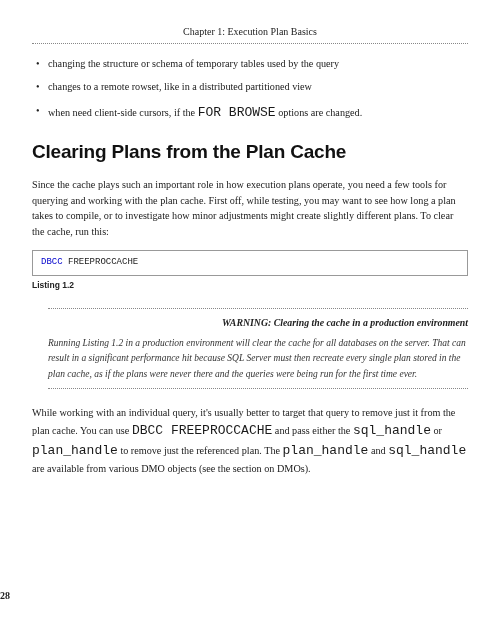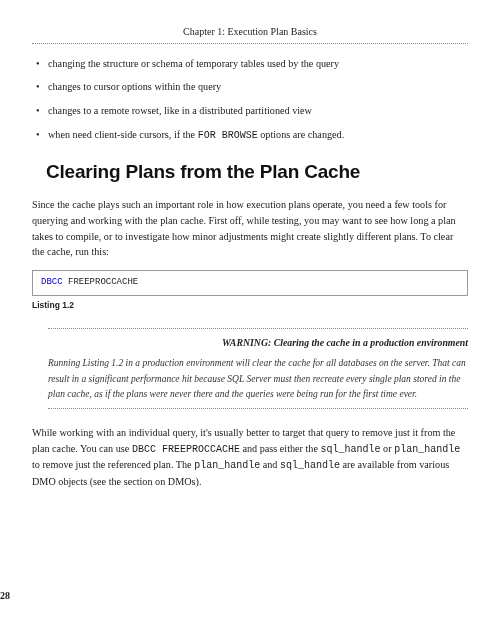--- a/index.html
+++ b/index.html
@@ -46,21 +46,21 @@
     content: "•";
     position: absolute;
     left: 4px;
     top: 0;
     color: #222;
   }
   h2.section-heading {
     font-family: 'Segoe UI', 'Helvetica Neue', Arial, sans-serif;
     font-weight: 700;
     font-size: 19px;
-    margin: 14px 0 10px 14px;
+    margin: 14px 0 10px 0;
     color: #111;
     letter-spacing: -0.2px;
   }
   p.body {
     font-size: 10.2px;
     margin-bottom: 10px;
     text-align: left;
   }
   .code-block {
     border: 1px solid #999;
@@ -92,41 +92,40 @@
   }
   .warning-body {
     font-style: italic;
     font-size: 9.5px;
     line-height: 1.6;
     color: #333;
     margin-bottom: 6px;
   }
   .mono {
     font-family: 'Courier New', monospace;
-    font-size: 10px;
+    font-size: 13px;
   }
   .page-num {
     position: absolute;
     bottom: 14px;
     left: 0;
     right: 0;
     font-weight: 700;
     font-size: 10px;
     color: #222;
   }
 </style>
 </head>
 <body>
 
 <div class="chapter-header">Chapter 1: Execution Plan Basics</div>
 <hr class="dotted-rule">
 
 <ul class="bullets">
   <li>changing the structure or schema of temporary tables used by the query</li>
-  <li>changes to cursor options within the query</li>
   <li>changes to a remote rowset, like in a distributed partitioned view</li>
   <li><span>when need client-side cursors, if the </span><span class="mono">FOR BROWSE</span><span> options are changed.</span></li>
 </ul>
 
 <h2 class="section-heading">Clearing Plans from the Plan Cache</h2>
 
 <p class="body">Since the cache plays such an important role in how execution plans operate, you need a few tools for querying and working with the plan cache. First off, while testing, you may want to see how long a plan takes to compile, or to investigate how minor adjustments might create slightly different plans. To clear the cache, run this:</p>
 
 <div class="code-block"><span class="kw">DBCC</span><span> FREEPROCCACHE</span></div>
 <div class="listing-label">Listing 1.2</div>

